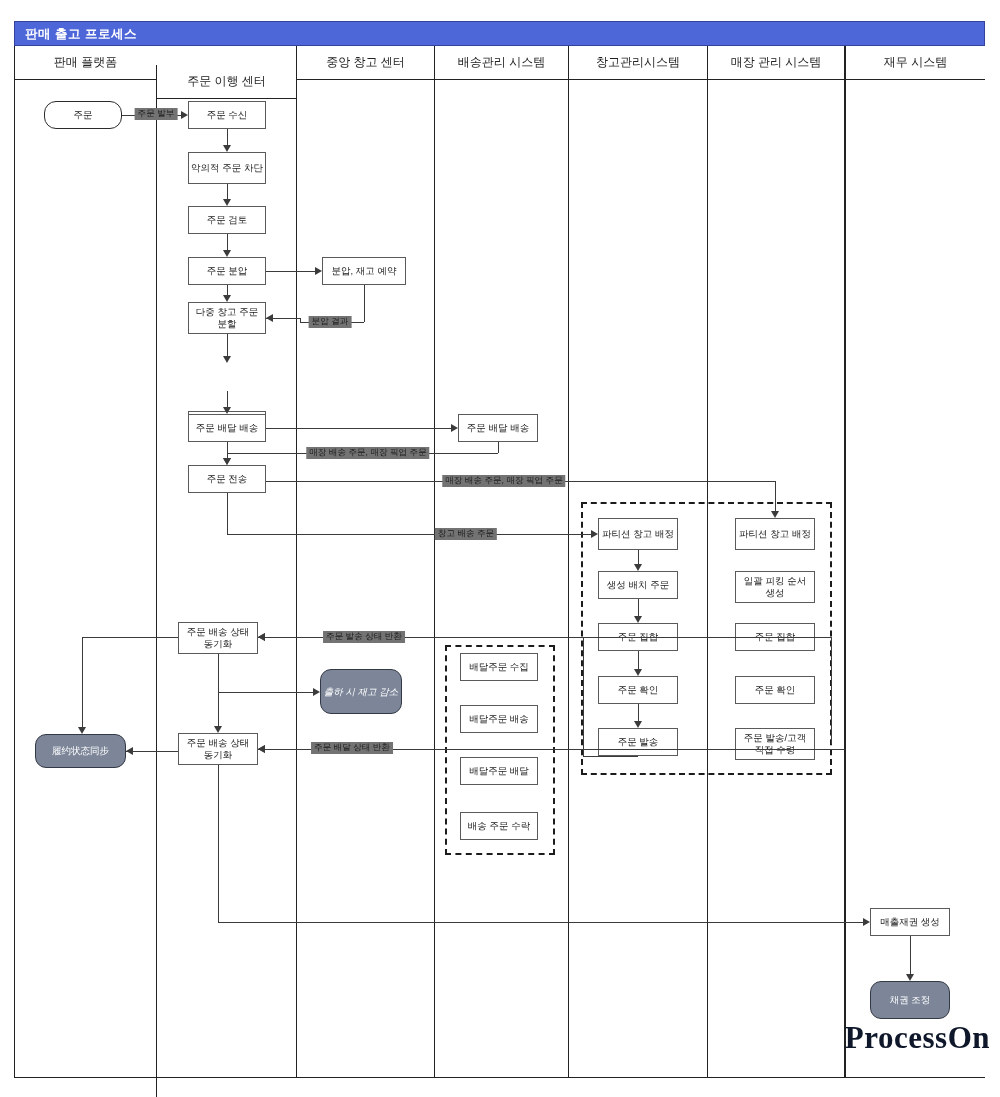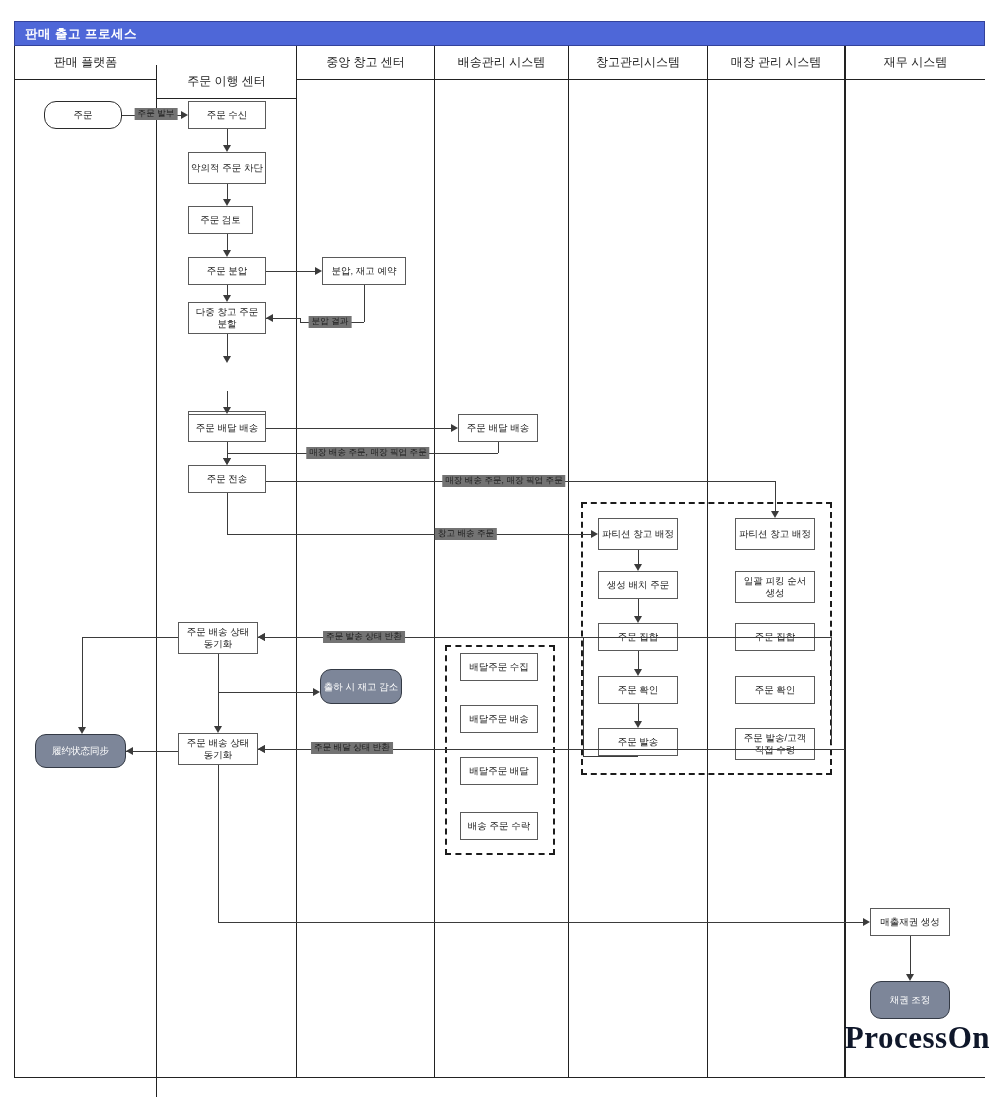--- a/index.html
+++ b/index.html
@@ -92,21 +92,21 @@
       <div class="dashbox" style="left: 445px; top: 645px; width: 110px; height: 210px;"></div>
       <div class="node round" style="left: 44px; top: 101px; width: 78px; height: 28px;">
         <span>주문</span>
       </div>
       <div class="node" style="left: 188px; top: 101px; width: 78px; height: 28px;">
         <span>주문 수신</span>
       </div>
       <div class="node" style="left: 188px; top: 152px; width: 78px; height: 32px;">
         <span>악의적 주문 차단</span>
       </div>
-      <div class="node" style="left: 188px; top: 206px; width: 65px; height: 28px;">
+      <div class="node" style="left: 188px; top: 206px; width: 78px; height: 28px;">
         <span>주문 검토</span>
       </div>
       <div class="node" style="left: 188px; top: 257px; width: 78px; height: 28px;">
         <span>주문 분압</span>
       </div>
       <div class="node" style="left: 188px; top: 302px; width: 78px; height: 32px;">
         <span>다중 창고 주문 분할</span>
       </div>
       <div class="node" style="left: 188px; top: 363px; width: 78px; height: 28px; margin-top: 48px;">
         <span>주문 금액</span>
@@ -164,21 +164,21 @@
       </div>
       <div class="node" style="left: 460px; top: 812px; width: 78px; height: 28px;">
         <span>배송 주문 수락</span>
       </div>
       <div class="node" style="left: 178px; top: 622px; width: 80px; height: 32px;">
         <span>주문 배송 상태 동기화</span>
       </div>
       <div class="node" style="left: 178px; top: 733px; width: 80px; height: 32px;">
         <span>주문 배송 상태 동기화</span>
       </div>
-      <div class="node term" style="left: 320px; top: 669px; width: 82px; height: 35px;">
+      <div class="node term" style="left: 320px; top: 669px; width: 82px; height: 45px; font-style: italic;">
         <span>출하 시 재고 감소</span>
       </div>
       <div class="node term" style="left: 35px; top: 734px; width: 91px; height: 34px;">
         <span>履约状态同步</span>
       </div>
       <div class="node" style="left: 870px; top: 908px; width: 80px; height: 28px;">
         <span>매출재권 생성</span>
       </div>
       <div class="node term" style="left: 870px; top: 981px; width: 80px; height: 38px;">
         <span>채권 조정</span>

